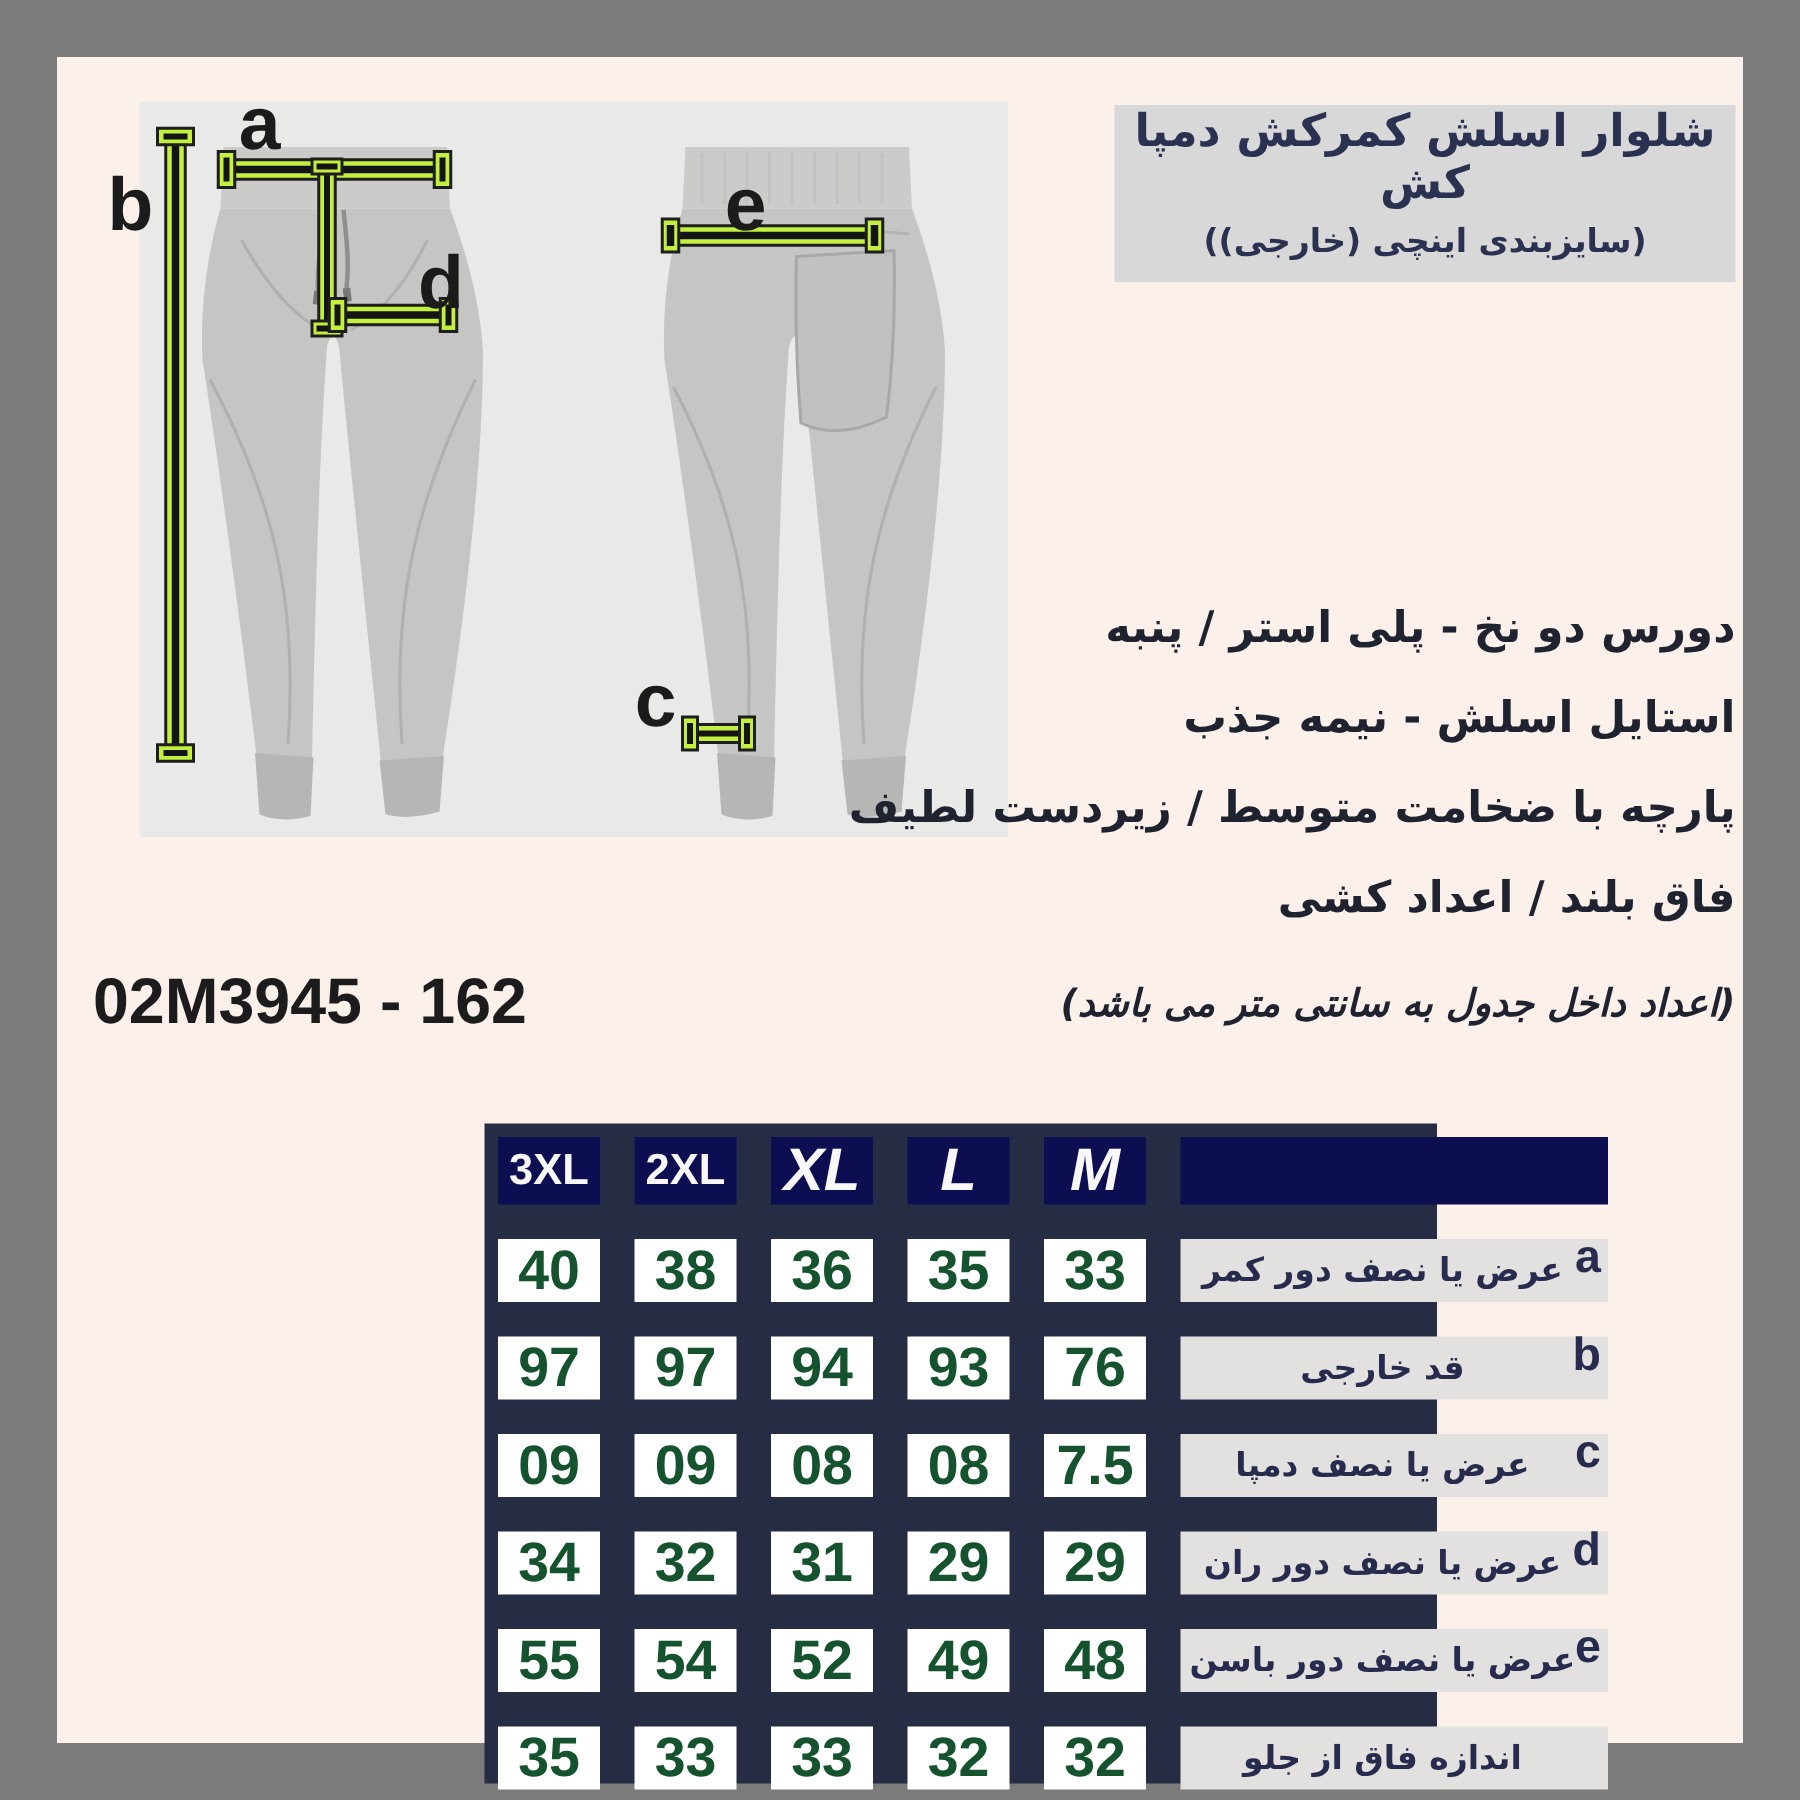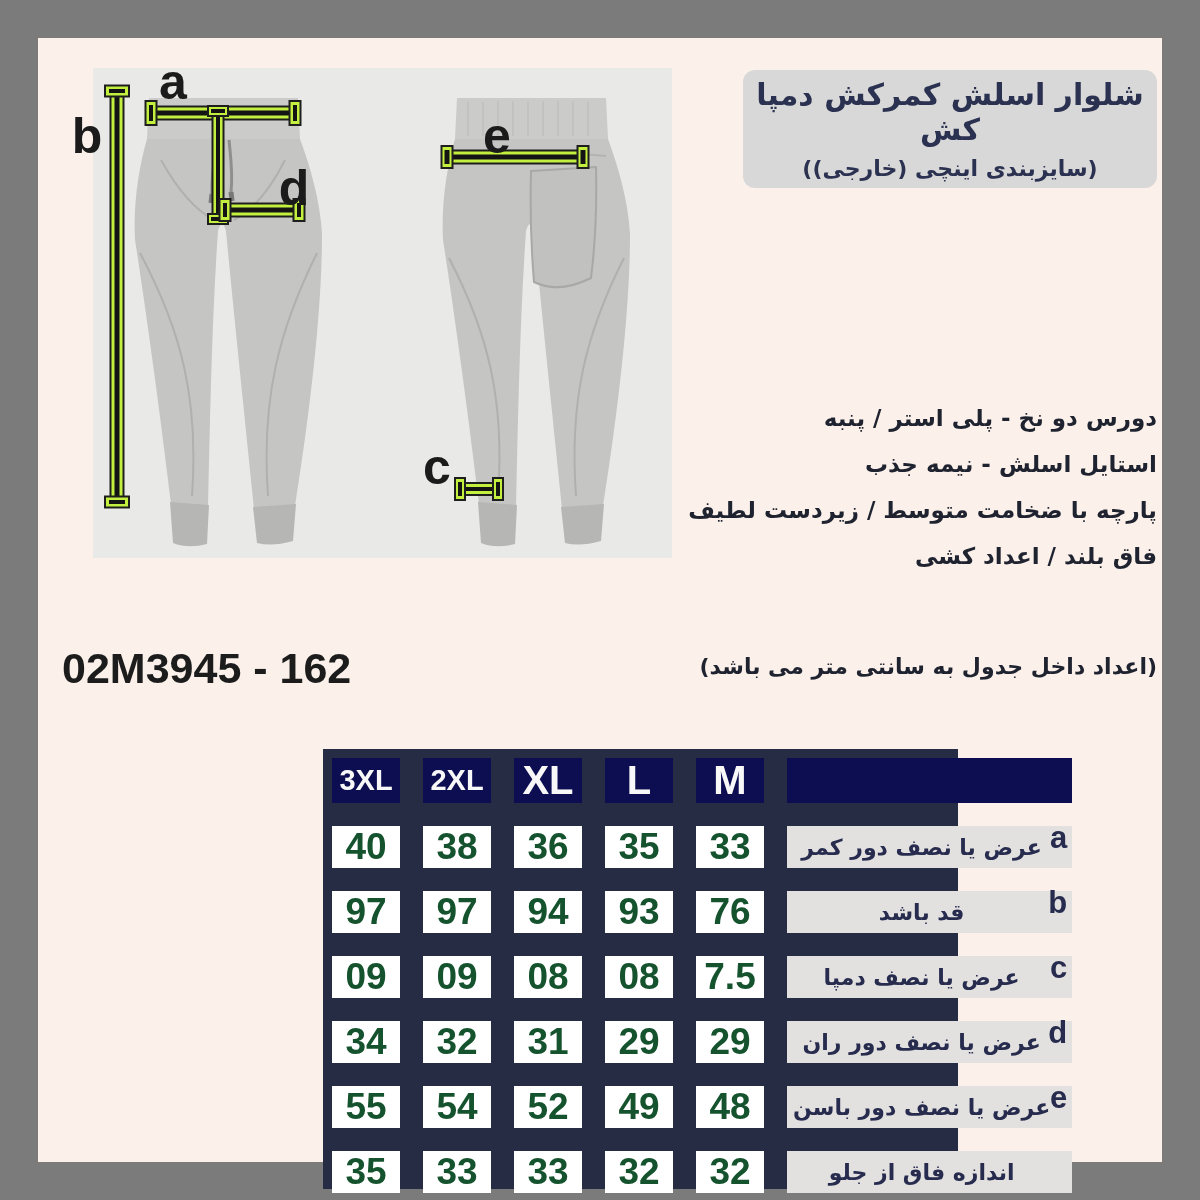--- a/index.html
+++ b/index.html
@@ -5,39 +5,39 @@
   html,body{margin:0;padding:0;background:#555;}
   .frame{position:relative;width:1200px;height:1200px;background:#7b7b7b;
          font-family:"DejaVu Sans",sans-serif;overflow:hidden;}
   .canvas{position:absolute;left:38px;top:38px;width:1124px;height:1124px;background:#fbf1ea;}
 
   .panel{position:absolute;left:93px;top:68px;width:579px;height:490px;background:#e9e9e8;}
   .panel svg{overflow:visible;display:block;}
   .mletter{font-family:"Liberation Sans",sans-serif;font-weight:bold;font-size:50px;fill:#1b1b1b;text-anchor:middle;}
 
   .title-box{position:absolute;left:743px;top:70px;width:414px;height:118px;background:#d8d8d8;
-             color:#2b3150;display:flex;flex-direction:column;justify-content:center;align-items:center;
-             gap:9px;font-weight:bold;text-align:center;border-radius:12px;}
+             color:#2b3150;display:flex;flex-direction:column;justify-content:flex-start;align-items:center;
+             gap:9px;font-weight:bold;text-align:center;}
   .title-line1{font-size:30px;direction:rtl;}
   .title-line2{font-size:22px;direction:rtl;}
 
   .specs{position:absolute;right:43px;top:401px;display:flex;flex-direction:column;align-items:flex-end;
-         gap:12px;font-weight:bold;color:#1f2330;font-size:23px;}
+         gap:26px;font-weight:bold;color:#1f2330;font-size:29px;}
   .spec-line{direction:rtl;white-space:nowrap;line-height:34px;}
 
   .code{position:absolute;left:62px;top:644px;font-family:"Liberation Sans",sans-serif;
         font-weight:bold;font-size:43px;color:#1c1c1c;}
-  .note{position:absolute;right:43px;top:654px;font-weight:bold;font-size:22px;color:#1f2330;direction:rtl;}
+  .note{position:absolute;right:43px;top:654px;font-weight:bold;font-size:25px;color:#1f2330;direction:rtl;font-style:italic;}
 
   .size-table{position:absolute;left:323px;top:749px;width:635px;height:440px;background:#272c45;
               display:grid;grid-template-columns:68px 68px 68px 68px 68px 1fr;
               grid-template-rows:repeat(7,1fr);gap:23px;padding:9px;box-sizing:border-box;}
   .hcell{background:#0d0e52;color:#f8f8f8;display:flex;align-items:center;justify-content:center;
          font-family:"Liberation Sans",sans-serif;font-weight:bold;font-size:29px;}
-  .hcell.big{font-size:40px;}
+  .hcell.big{font-size:40px;font-style:italic;}
   .vcell{background:#ffffff;color:#14532d;display:flex;align-items:center;justify-content:center;
          font-family:"Liberation Sans",sans-serif;font-weight:bold;font-size:37px;}
   .lcell{background:#e3e1e0;color:#272c4e;position:relative;display:flex;align-items:center;
          justify-content:center;font-weight:bold;font-size:22px;}
   .lcell .rowlabel{direction:rtl;padding:0 22px 0 6px;white-space:nowrap;}
   .lcell .letter{position:absolute;top:-4px;right:5px;font-family:"Liberation Sans",sans-serif;
                  font-size:31px;line-height:31px;}
 </style>
 </head>
 <body>
@@ -190,21 +190,21 @@
       <span class="rowlabel">عرض یا نصف دور کمر</span>
     </div>
 
     <div class="vcell">97</div>
     <div class="vcell">97</div>
     <div class="vcell">94</div>
     <div class="vcell">93</div>
     <div class="vcell">76</div>
     <div class="lcell">
       <span class="letter">b</span>
-      <span class="rowlabel">قد باشد</span>
+      <span class="rowlabel">قد خارجی</span>
     </div>
 
     <div class="vcell">09</div>
     <div class="vcell">09</div>
     <div class="vcell">08</div>
     <div class="vcell">08</div>
     <div class="vcell">7.5</div>
     <div class="lcell">
       <span class="letter">c</span>
       <span class="rowlabel">عرض یا نصف دمپا</span>

